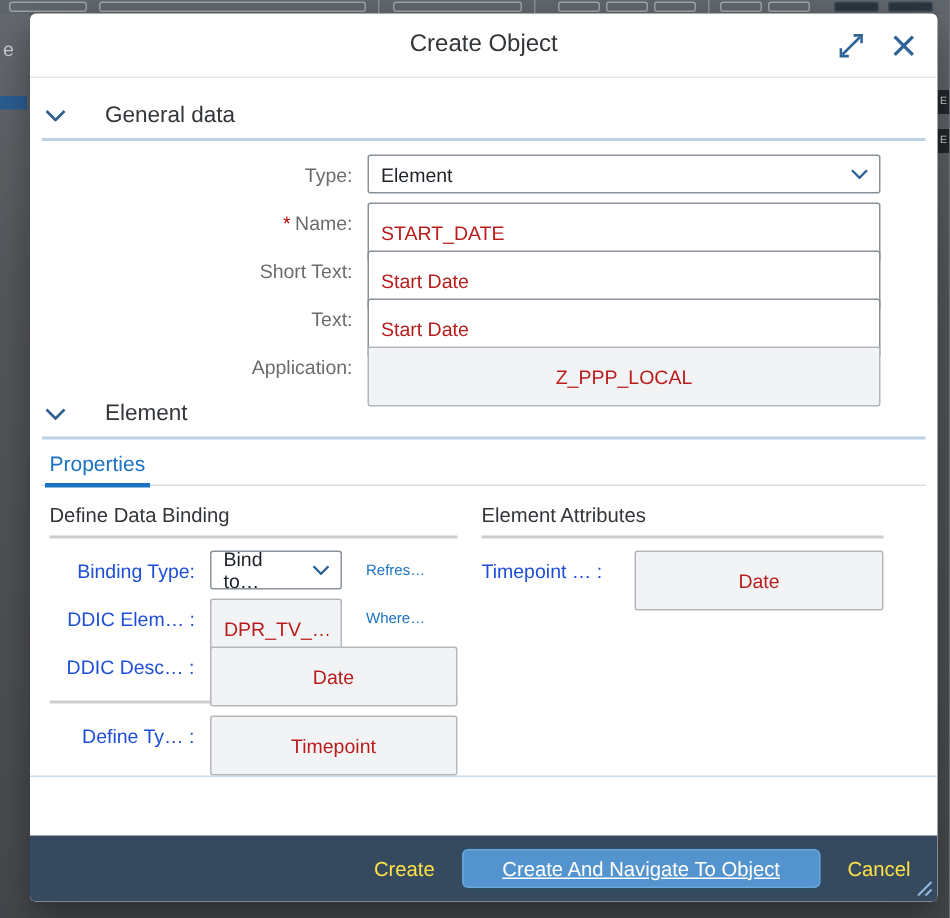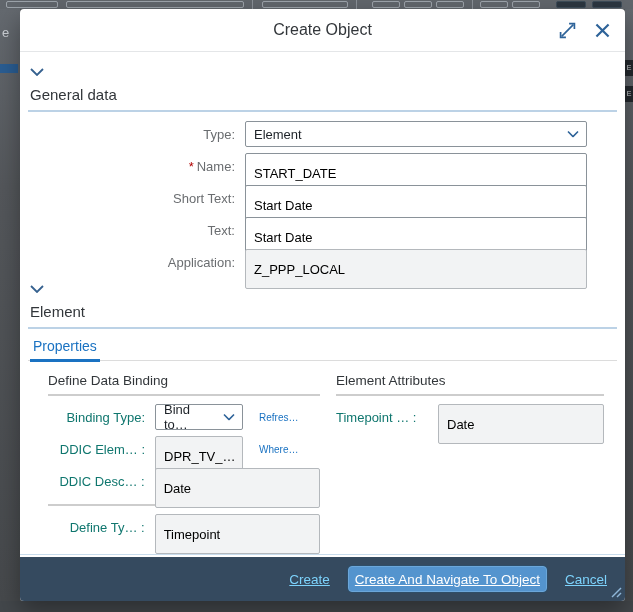--- a/index.html
+++ b/index.html
@@ -27,71 +27,71 @@
             display:flex; flex-direction:column; overflow:hidden; }
   .dlg-header { position:relative; flex:0 0 42px; border-bottom:1px solid #e4e6e8;
                 display:flex; align-items:center; justify-content:center; }
   .dlg-title { font-size:16px; color:#32363a; }
   .hdr-icons { position:absolute; right:14px; top:0; height:100%; display:flex; align-items:center; gap:18px; }
   .hicon { width:17px; height:17px; color:#2e6399; cursor:pointer; display:block; }
   .hicon svg { width:100%; height:100%; display:block; }
 
   .dlg-content { flex:1 1 auto; padding:0 8px; position:relative; }
 
-  .sec-head { display:flex; gap:10px; margin:16px 0 0 2px; cursor:pointer;flex-direction:column; }
+  .sec-head { display:flex; align-items:center; gap:26px; margin:16px 0 0 2px; cursor:pointer; }
   .sec-head.second { margin-top:10px; }
   .chev { width:14px; height:8px; color:#35618f; display:block; }
   .chev svg { width:100%; height:100%; display:block; }
   .sec-title { font-size:15px; color:#32363a; }
   .sec-line { height:2px; background:#bcd2e6; margin-top:7px; }
 
   .gform { margin-top:9px; }
   .g-row { display:flex; align-items:center; margin-bottom:6px; height:26px; }
   .g-label { width:207px; text-align:right; font-size:13px; color:#6a6d70; }
   .req { color:#b00000; margin-right:3px; }
   .g-field { margin-left:10px; width:342px; height:26px; box-sizing:border-box; position:relative; }
 
   input.txt { width:100%; height:40px; box-sizing:border-box; border:1px solid #8a9299; border-radius:2px;
-              padding:0 8px; font:13px "Liberation Sans", sans-serif; color:#000000; background:#fff; }
-  input.txt[readonly] { background:#f2f3f4; border-color:#b4b8bc; }
+              padding:0 8px; font:13px "Liberation Sans", sans-serif; color:#b91c1c; background:#fff; }
+  input.txt[readonly] { background:#f2f3f4; border-color:#b4b8bc;text-align:center; }
 
   .selectbox { position:relative; width:100%; height:26px; border:1px solid #8a9299; border-radius:2px;
                background:#fff; display:flex; align-items:center; padding:0 26px 0 8px; box-sizing:border-box;
                font-size:13px; color:#1d2228; cursor:pointer; }
   .sel-chev { position:absolute; right:7px; top:50%; transform:translateY(-50%); width:12px; height:7px; color:#2e6399; }
   .sel-chev svg { width:100%; height:100%; display:block; }
 
   .tabstrip { margin-top:8px; }
   .tab { display:inline-block; font-size:14px; color:#1a72c2; padding:0 3px 5px 3px; margin-left:2px;
          border-bottom:3px solid #1a72c2; cursor:pointer; }
   .strip-line { height:1px; background:#dcdcdc; margin-top:-2px; }
 
-  .props { display:flex; margin-top:12px; margin-left:20px; }
+  .props { display:flex; margin-top:12px; margin-left:5px; }
   .colL { width:272px; }
   .colR { width:268px; margin-left:16px; }
   .grp-title { font-size:13.5px; color:#32363a; }
   .grp-line { height:2px; background:#cdcdcd; margin-top:6px; margin-bottom:8px; }
   .grp2 { margin-top:10px; }
   .p-row { display:flex; align-items:center; margin-bottom:6px; height:26px; }
-  .p-label { width:97px; font-size:13px; color:#0f766e; text-align:right; }
+  .p-label { width:97px; font-size:13px; color:#1d4ed8; text-align:right; }
   .colR .p-label { width:92px; text-align:left; }
   .p-field { margin-left:10px; height:26px; box-sizing:border-box; position:relative; }
   .w-sm { width:88px; }
   .w-md { width:166px; }
   .colR .p-field { flex:1; }
   .p-link { margin-left:16px; font-size:10px; color:#1a72c2; cursor:pointer; white-space:nowrap; }
 
   .end-line { height:1px; background:#c8dcec; margin:8px -8px 0 -8px; }
 
   .dlg-footer { flex:0 0 44px; margin-top:auto; background:#354a5f; display:flex; align-items:center;
                 justify-content:flex-end; gap:14px; padding:0 14px; position:relative; }
-  .fbtn { height:26px; border:none; background:transparent; color:#7dd3fc;
-          font:13.5px "Liberation Sans", sans-serif; cursor:pointer; padding:0 4px;text-decoration:underline; }
+  .fbtn { height:26px; border:none; background:transparent; color:#fde047;
+          font:13.5px "Liberation Sans", sans-serif; cursor:pointer; padding:0 4px; }
   .fbtn.emph { background:#5494ce; border:1px solid #6ba6d9; box-shadow:0 0 0 1px #2f4e68;
-               border-radius:4px; color:#ffffff; text-decoration:underline; padding:0 6px; }
+               border-radius:4px; color:#ffffff; text-decoration:underline; padding:0 26px; }
   .grip { position:absolute; right:3px; bottom:3px; width:11px; height:11px; color:#8fb6d8; }
   .grip svg { width:100%; height:100%; display:block; }
 </style>
 </head>
 <body>
 
 <div class="stage">
 
   <div class="bg-top">
     <span class="bt" style="left:6px;width:50px;"></span>

